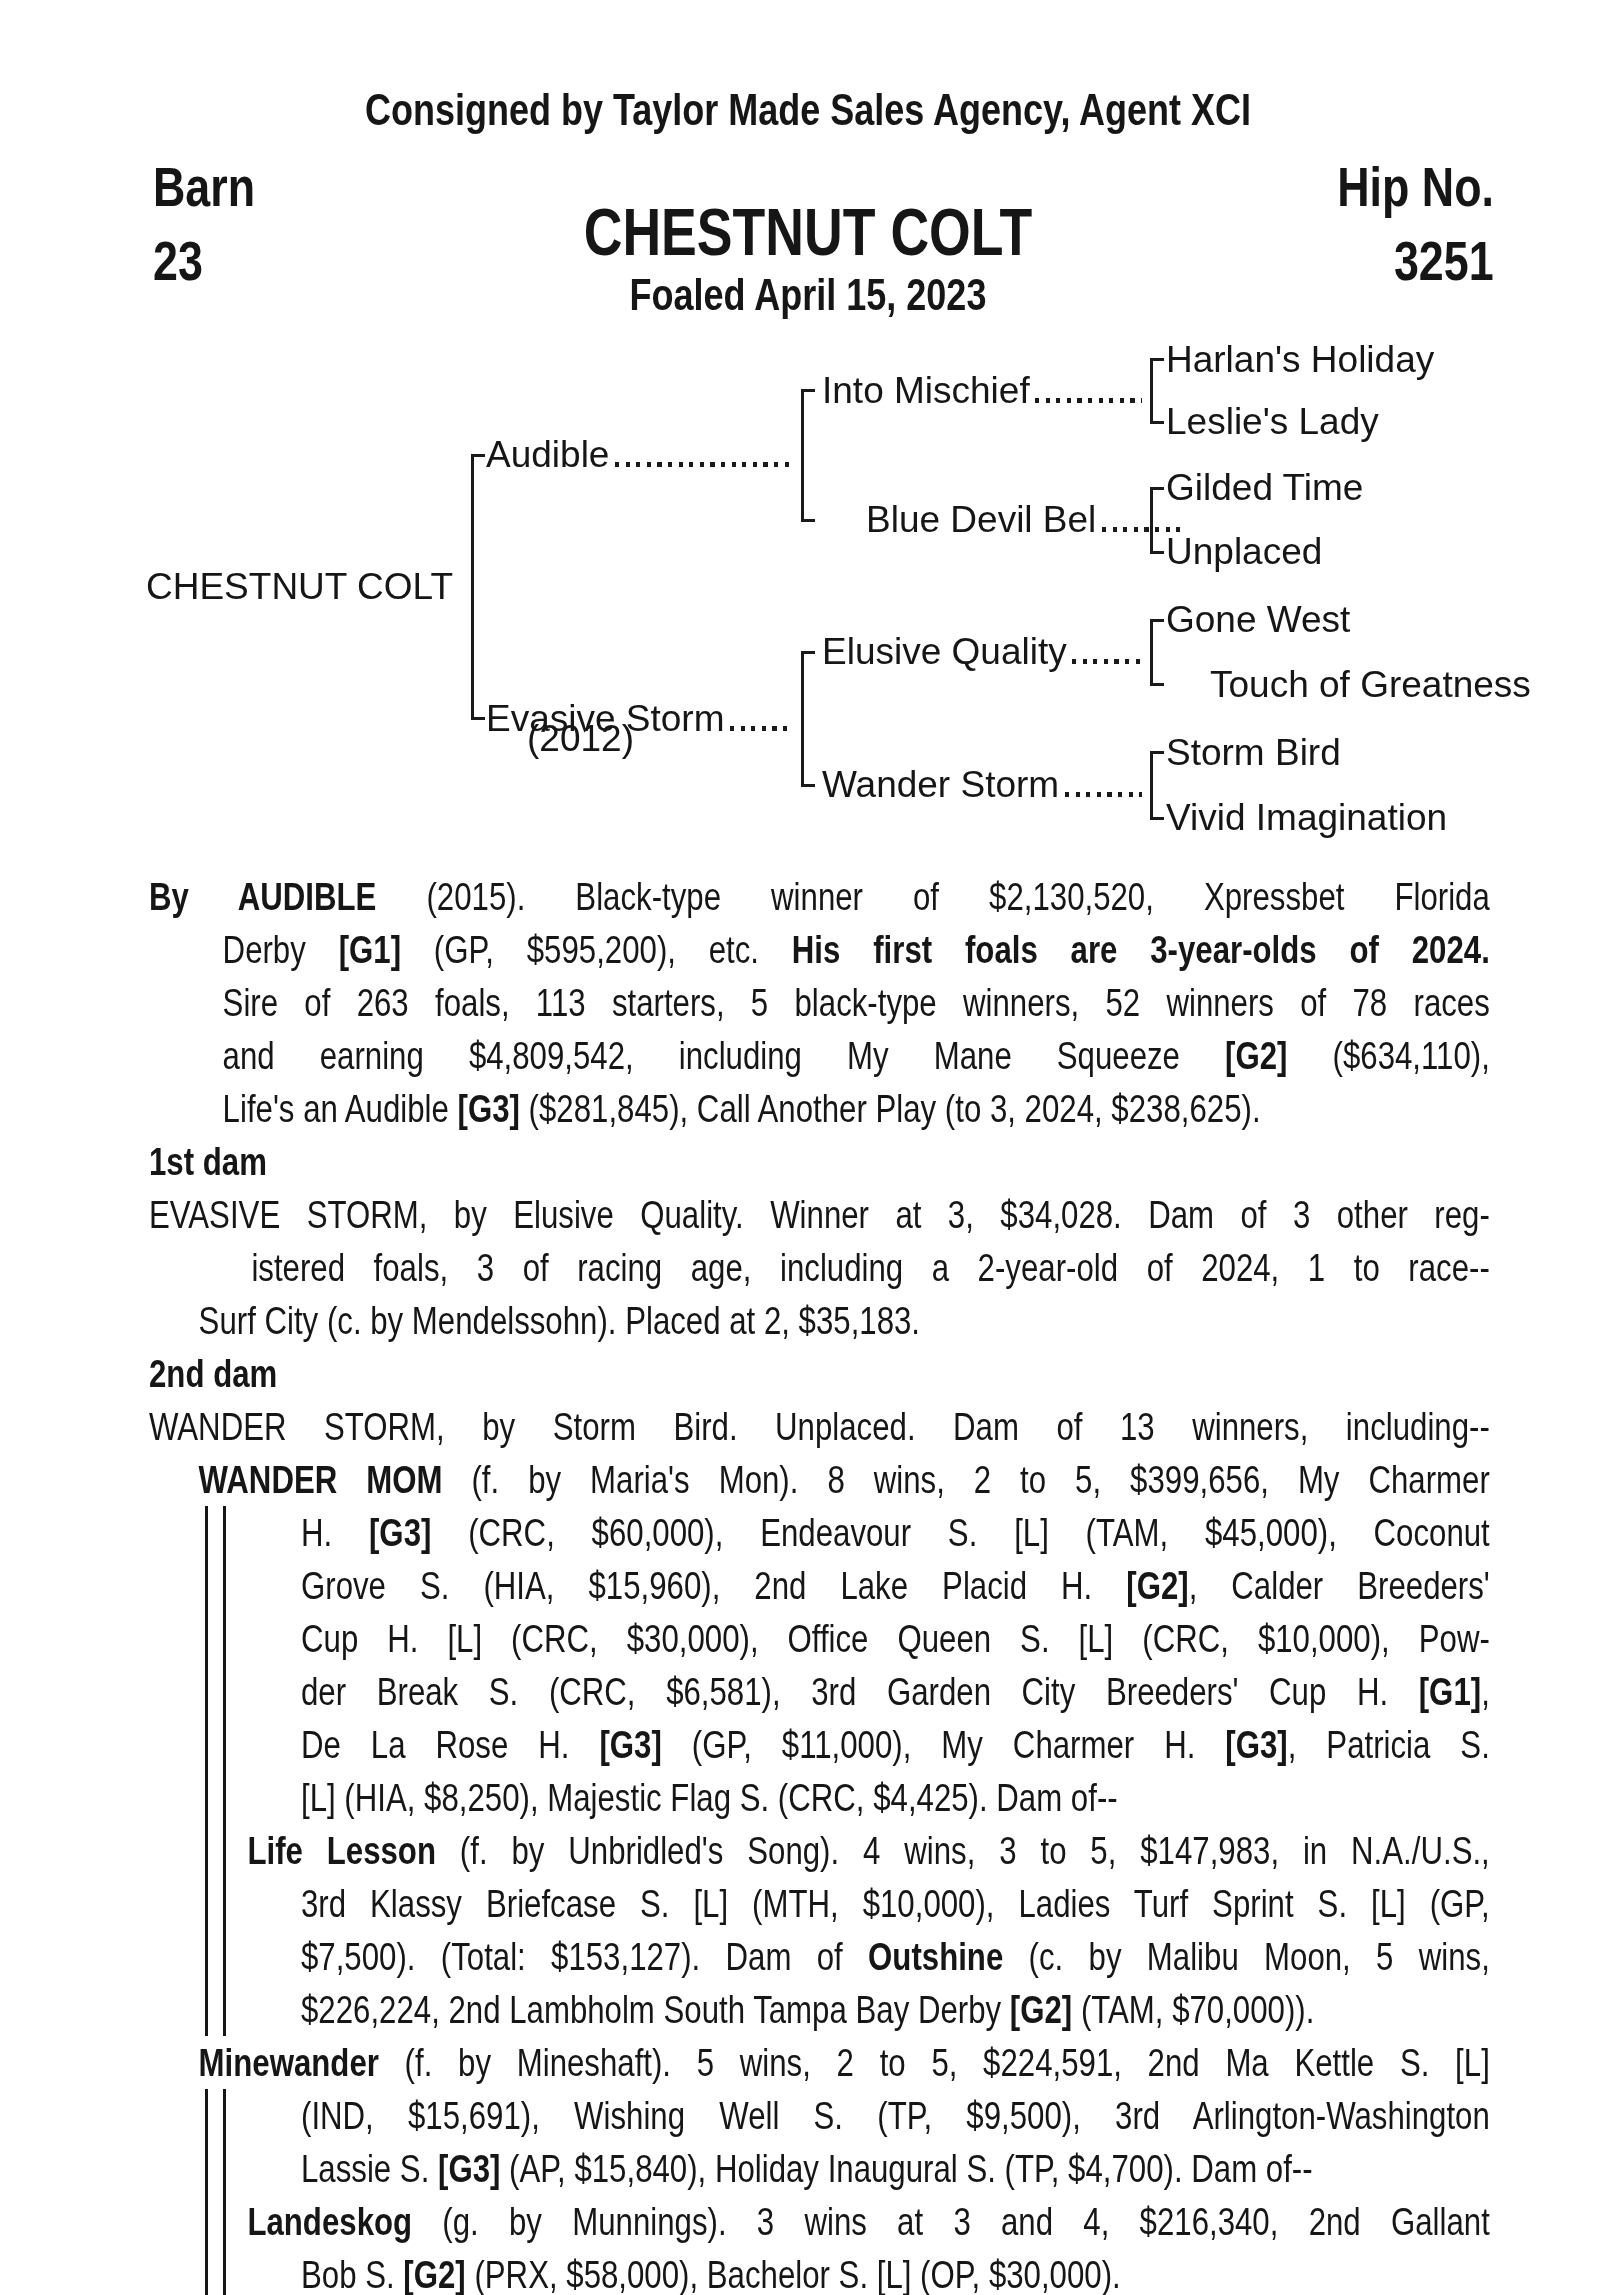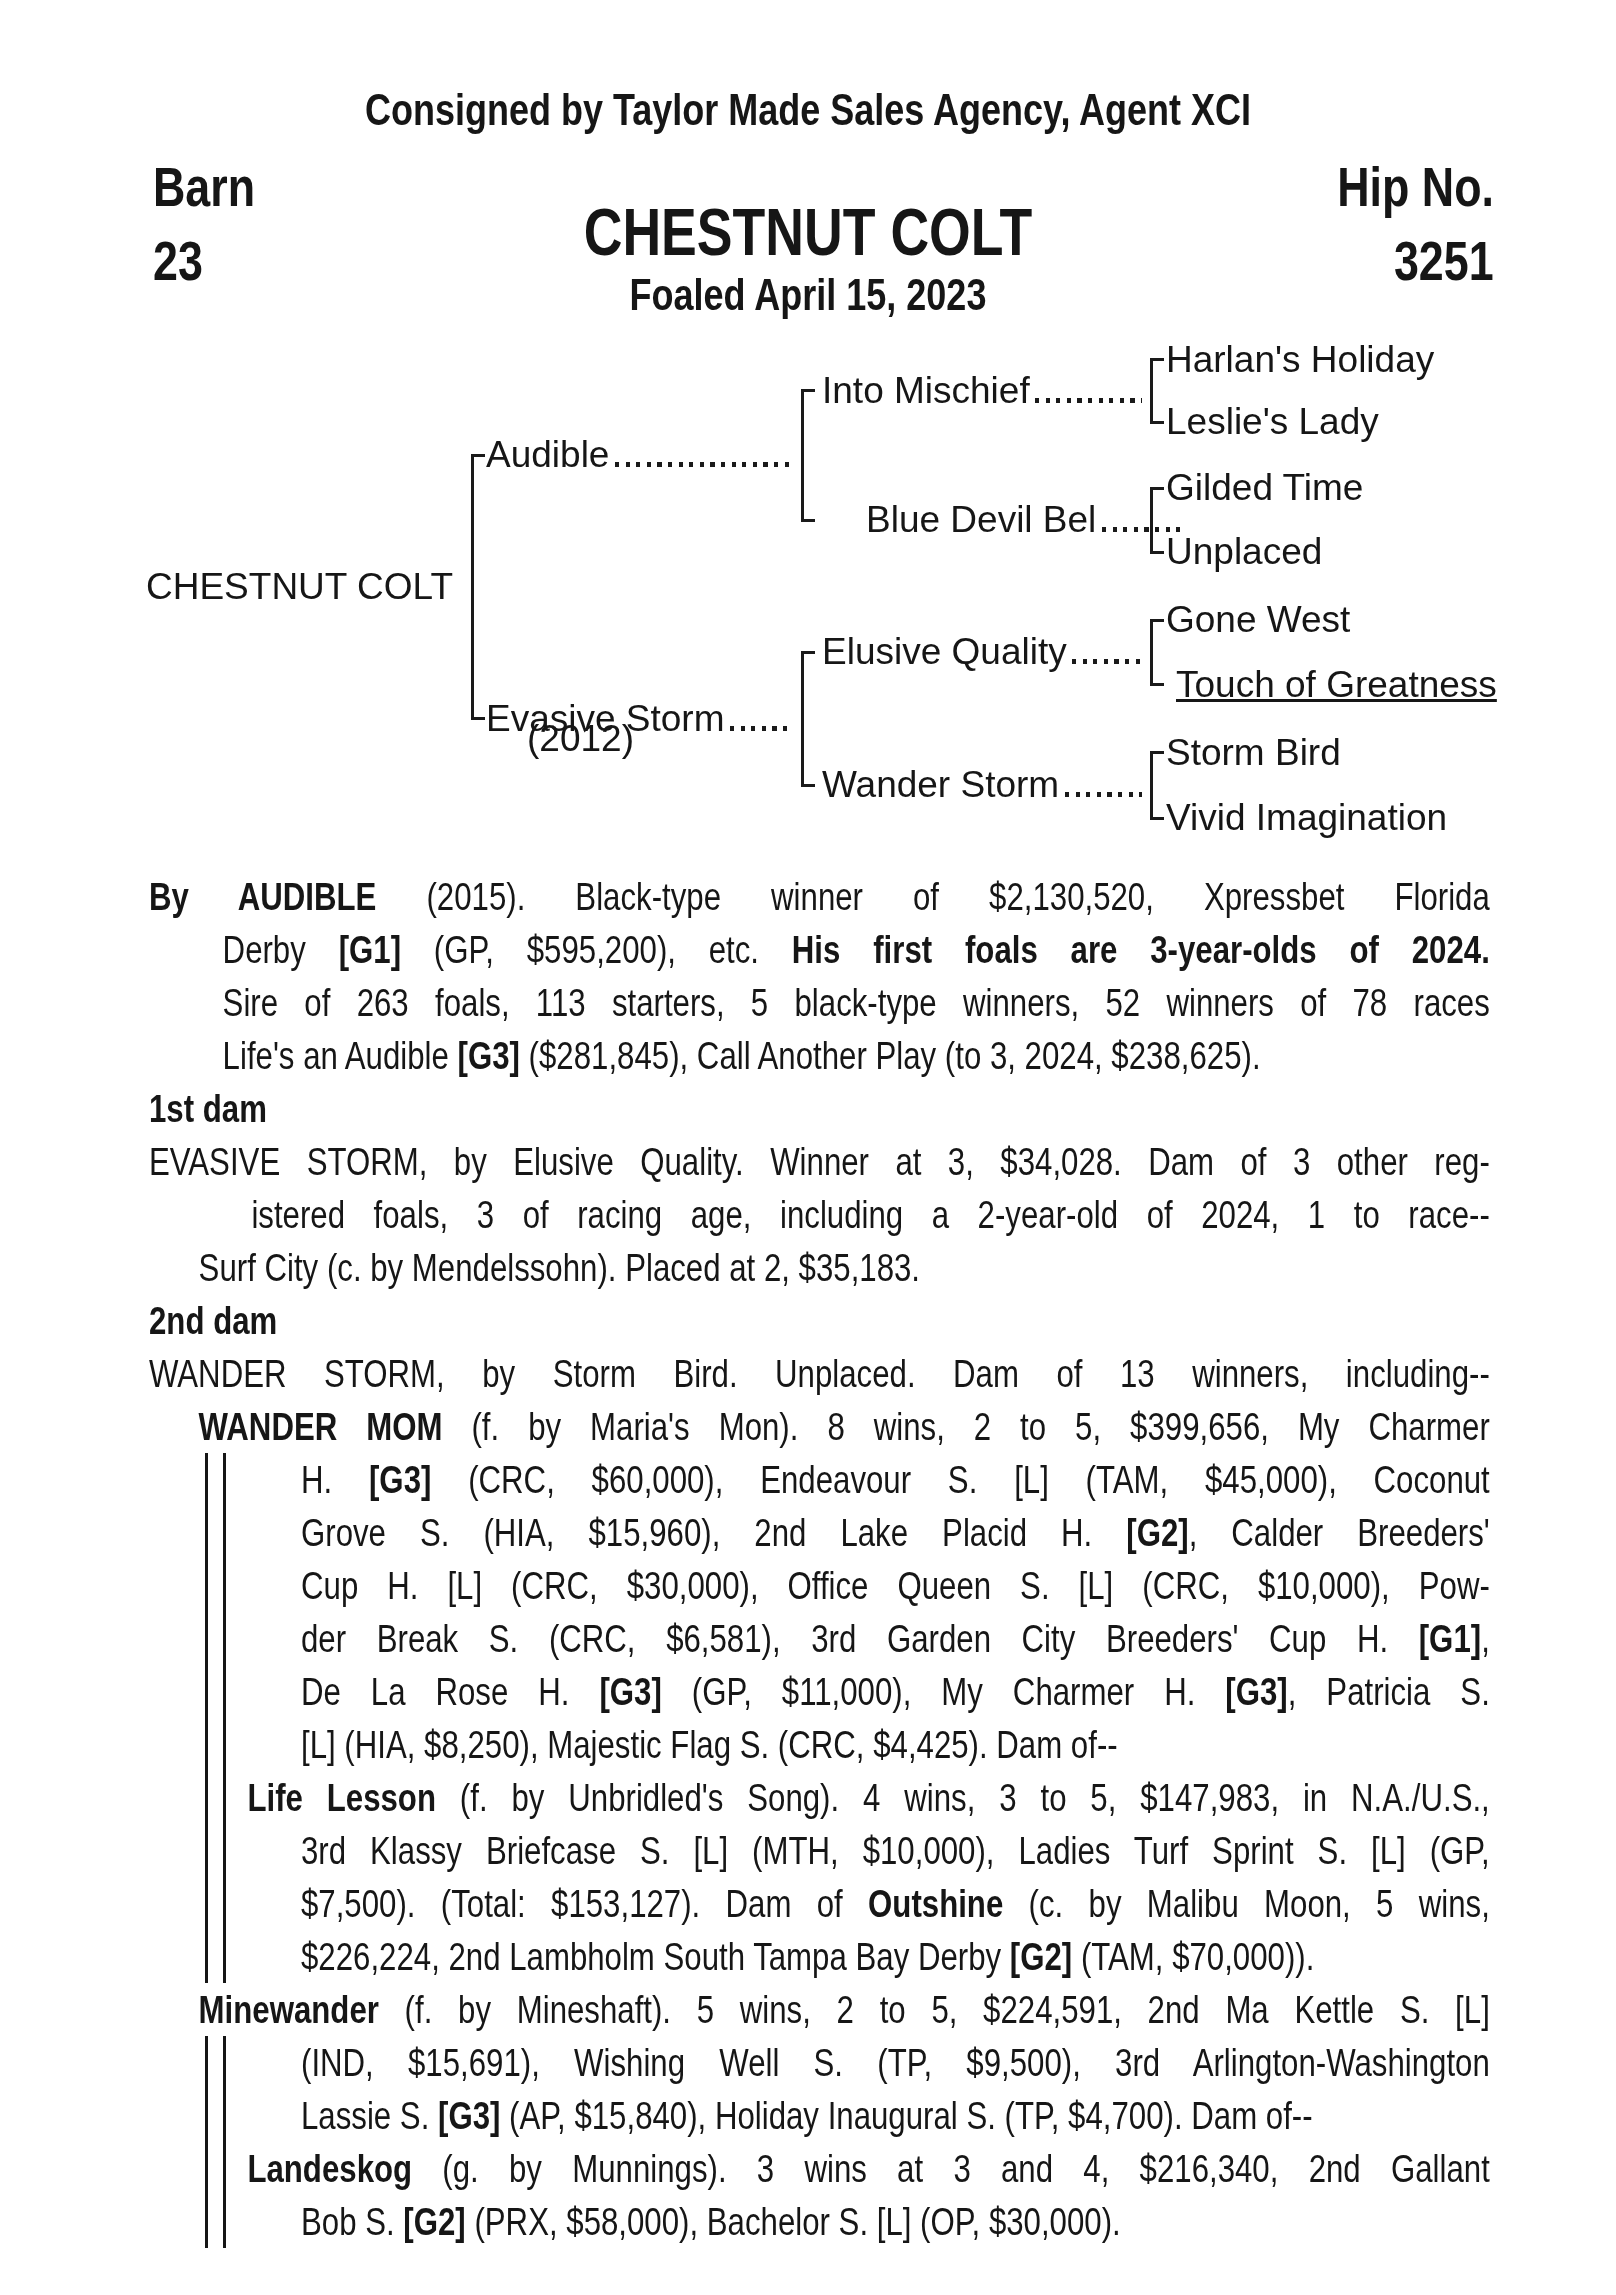--- a/index.html
+++ b/index.html
@@ -84,21 +84,21 @@
       <div class="hl" style="left:801px;top:389px;width:13.8px;"></div>
       <div class="hl" style="left:801px;top:519px;width:13.8px;"></div>
       <div class="vl" style="left:801px;top:651px;height:135px;"></div>
       <div class="hl" style="left:801px;top:651px;width:13.8px;"></div>
       <div class="hl" style="left:801px;top:784px;width:13.8px;"></div>
       <div class="pn" style="left:1166px;top:337px;">Harlan's Holiday</div>
       <div class="pn" style="left:1166px;top:399px;">Leslie's Lady</div>
       <div class="pn" style="left:1166px;top:465px;">Gilded Time</div>
       <div class="pn" style="left:1166px;top:529px;">Unplaced</div>
       <div class="pn" style="left:1166px;top:597px;">Gone West</div>
-      <div class="pn" style="left:1176px;top:662px;text-decoration:underline;">Touch of Greatness</div>
+      <div class="pn" style="left:1210px;top:662px;">Touch of Greatness</div>
       <div class="pn" style="left:1166px;top:730px;">Storm Bird</div>
       <div class="pn" style="left:1166px;top:795px;">Vivid Imagination</div>
       <div class="vl" style="left:1150px;top:358px;height:65px;"></div>
       <div class="hl" style="left:1150px;top:358px;width:13.8px;"></div>
       <div class="hl" style="left:1150px;top:421px;width:13.8px;"></div>
       <div class="vl" style="left:1150px;top:487px;height:67px;"></div>
       <div class="hl" style="left:1150px;top:487px;width:13.8px;"></div>
       <div class="hl" style="left:1150px;top:551px;width:13.8px;"></div>
       <div class="vl" style="left:1150px;top:619px;height:67px;"></div>
       <div class="hl" style="left:1150px;top:619px;width:13.8px;"></div>
@@ -112,20 +112,23 @@
       <div class="ln">
         <div class="txt j" style="padding-left:0px;"><b class="b">By AUDIBLE</b> (2015). Black-type winner of $2,130,520, Xpressbet Florida</div>
       </div>
       <div class="ln">
         <div class="txt j" style="padding-left:92px;">Derby <b class="b">[G1]</b> (GP, $595,200), etc. <b class="b">His first foals are 3-year-olds of 2024.</b></div>
       </div>
       <div class="ln">
         <div class="txt j" style="padding-left:92px;">Sire of 263 foals, 113 starters, 5 black-type winners, 52 winners of 78 races</div>
       </div>
       <div class="ln">
+        <div class="txt j" style="padding-left:92px;">and earning $4,809,542, including My Mane Squeeze <b class="b">[G2]</b> ($634,110),</div>
+      </div>
+      <div class="ln">
         <div class="txt" style="padding-left:92px;">Life's an Audible <b class="b">[G3]</b> ($281,845), Call Another Play (to 3, 2024, $238,625).</div>
       </div>
       <div class="ln">
         <div class="txt" style="padding-left:0px;"><b class="b">1st dam</b></div>
       </div>
       <div class="ln">
         <div class="txt j" style="padding-left:0px;">EVASIVE STORM, by Elusive Quality. Winner at 3, $34,028. Dam of 3 other reg-</div>
       </div>
       <div class="ln">
         <div class="txt j" style="padding-left:128px;">istered foals, 3 of racing age, including a 2-year-old of 2024, 1 to race--</div>

